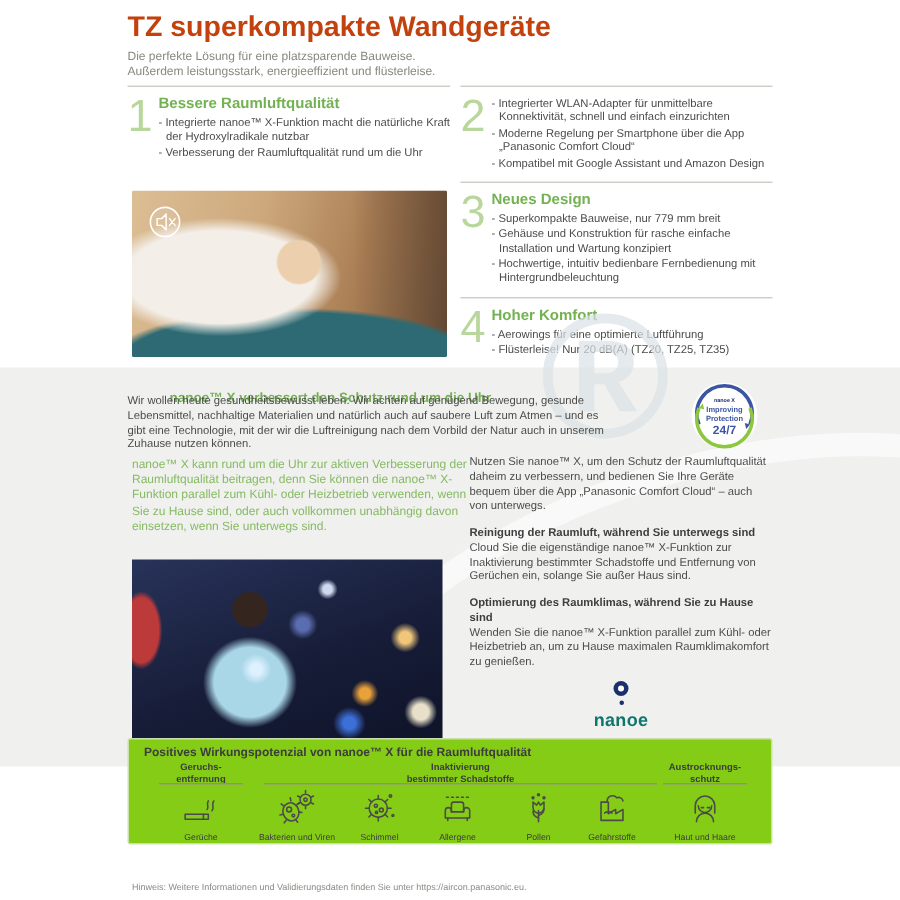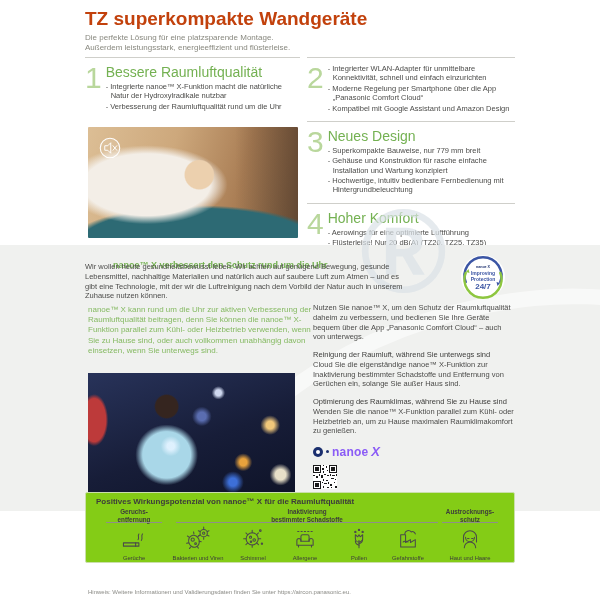--- a/index.html
+++ b/index.html
@@ -13,21 +13,21 @@
   .hdr .sub{margin-top:3px;font-size:8px;line-height:1.3;color:#88887f;}
 
   
   .col{position:absolute;top:57px;}
   .col-l{left:85px;width:215px;}
   .col-r{left:307px;width:208px;}
   .rule{height:1px;background:#cfcfca;margin:0 0 6px 0;}
   .feat{display:flex;gap:4px;margin-bottom:7px;}
   .feat .num{flex:0 0 14px;font-size:30px;line-height:0.9;font-weight:400;color:#b9d79c;}
   .feat .fx{flex:1;}
-  .feat h3{margin:0 0 2px 0;font-size:14px;color:#74b152;font-weight:normal;}
+  .feat h3{margin:0 0 2px 0;font-size:10px;color:#74b152;font-weight:bold;}
   .feat p{margin:0 0 1px 0;font-size:7.5px;line-height:1.25;color:#4c4c4a;
           padding-left:5px;text-indent:-5px;}
 
   
   .photo1{position:absolute;left:3px;top:70px;width:210px;height:111px;border-radius:1px;
     background:
       radial-gradient(circle at 53% 43%, #ecd0ae 0 11%, rgba(0,0,0,0) 12%),
       radial-gradient(ellipse 52% 48% at 28% 52%, #f3eee7 0 58%, rgba(243,238,231,0) 74%),
       radial-gradient(ellipse 85% 48% at 52% 105%, #2d6a74 0 66%, rgba(45,106,116,0) 72%),
       linear-gradient(to left, rgba(58,38,28,.5), rgba(58,38,28,0) 30%),
@@ -54,22 +54,22 @@
   .swoosh{position:absolute;left:180px;top:60px;width:560px;height:300px;border-radius:50%;
         border:16px solid rgba(255,255,255,.55);transform:rotate(-18deg);}
   .band h2{position:absolute;left:103px;top:5px;margin:10px;font-size:9px;font-weight:bold;color:#74b152;}
   .band .intro{position:absolute;left:85px;top:17px;width:322px;margin:0;
         font-size:7.5px;line-height:1.3;color:#4c4c4a;}
   .badge{position:absolute;left:459px;top:8px;width:48px;height:48px;}
   .greenpara{position:absolute;left:88px;top:60px;width:230px;margin:0;
         font-size:8px;line-height:1.28;color:#85ba62;}
   .rcol{position:absolute;left:313px;top:58px;width:202px;}
   .rcol p{margin:0 0 8px 0;font-size:7.5px;line-height:1.3;color:#4c4c4a;}
-  .rcol h4{margin:0;font-size:7.5px;font-weight:normal;color:#3e3e3c;line-height:1.3;}
-  .nanoelogo{display:flex;align-items:center;gap:3px;margin:4px 0 6px 0;color:#8b5cf6;}
+  .rcol h4{margin:0;font-size:7.5px;font-weight:bold;color:#3e3e3c;line-height:1.3;}
+  .nanoelogo{display:flex;align-items:center;gap:3px;margin:4px 0 6px 0;color:#0f766e;flex-direction:column;}
   .nanoelogo .cmark{width:10px;height:10px;border-radius:50%;background:#1b2f6e;position:relative;}
   .nanoelogo .cmark:after{content:"";position:absolute;left:3px;top:3px;width:4px;height:4px;
         border-radius:50%;background:#fff;}
   .nanoelogo .dot{width:3px;height:3px;border-radius:50%;background:#1b2f6e;}
   .nanoelogo .ltext{font-size:12px;font-weight:bold;letter-spacing:.2px;}
   .nanoelogo .lx{font-size:13px;font-weight:bold;font-style:italic;}
   .qr{width:24px;height:24px;margin:0 0 5px 0;}
   .qrcap{font-size:6.5px;line-height:1.35;color:#4c4c4a;}
 
   
@@ -86,31 +86,31 @@
 
   .footnote{position:absolute;left:88px;top:589px;font-size:6px;color:#8a8a85;}
 </style>
 </head>
 <body>
 
 <div class="page">
 
   <div class="hdr">
     <h1>TZ superkompakte Wandgeräte</h1>
-    <div class="sub pl">Die perfekte Lösung für eine platzsparende Montage.
+    <div class="sub pl">Die perfekte Lösung für eine platzsparende Bauweise.
 Außerdem leistungsstark, energieeffizient und flüsterleise.</div>
   </div>
 
   <div class="col col-l">
     <div class="rule"></div>
     <div class="feat">
       <div class="num">1</div>
       <div class="fx">
         <h3>Bessere Raumluftqualität</h3>
-        <p>- Integrierte nanoe™ X-Funktion macht die natürliche Natur der Hydroxylradikale nutzbar</p>
+        <p>- Integrierte nanoe™ X-Funktion macht die natürliche Kraft der Hydroxylradikale nutzbar</p>
         <p>- Verbesserung der Raumluftqualität rund um die Uhr</p>
       </div>
     </div>
     <div class="photo1">
       <svg class="mute" viewBox="0 0 32 32">
         <circle cx="16" cy="16" r="13" fill="rgba(255,255,255,0.12)" stroke="#fff" stroke-width="1.4"></circle>
         <path d="M9,13 h4 l4,-4 v14 l-4,-4 h-4 z" fill="none" stroke="#fff" stroke-width="1.3" stroke-linejoin="round"></path>
         <path d="M20,13 l5,6 M25,13 l-5,6" stroke="#fff" stroke-width="1.3" stroke-linecap="round"></path>
       </svg>
     </div>

